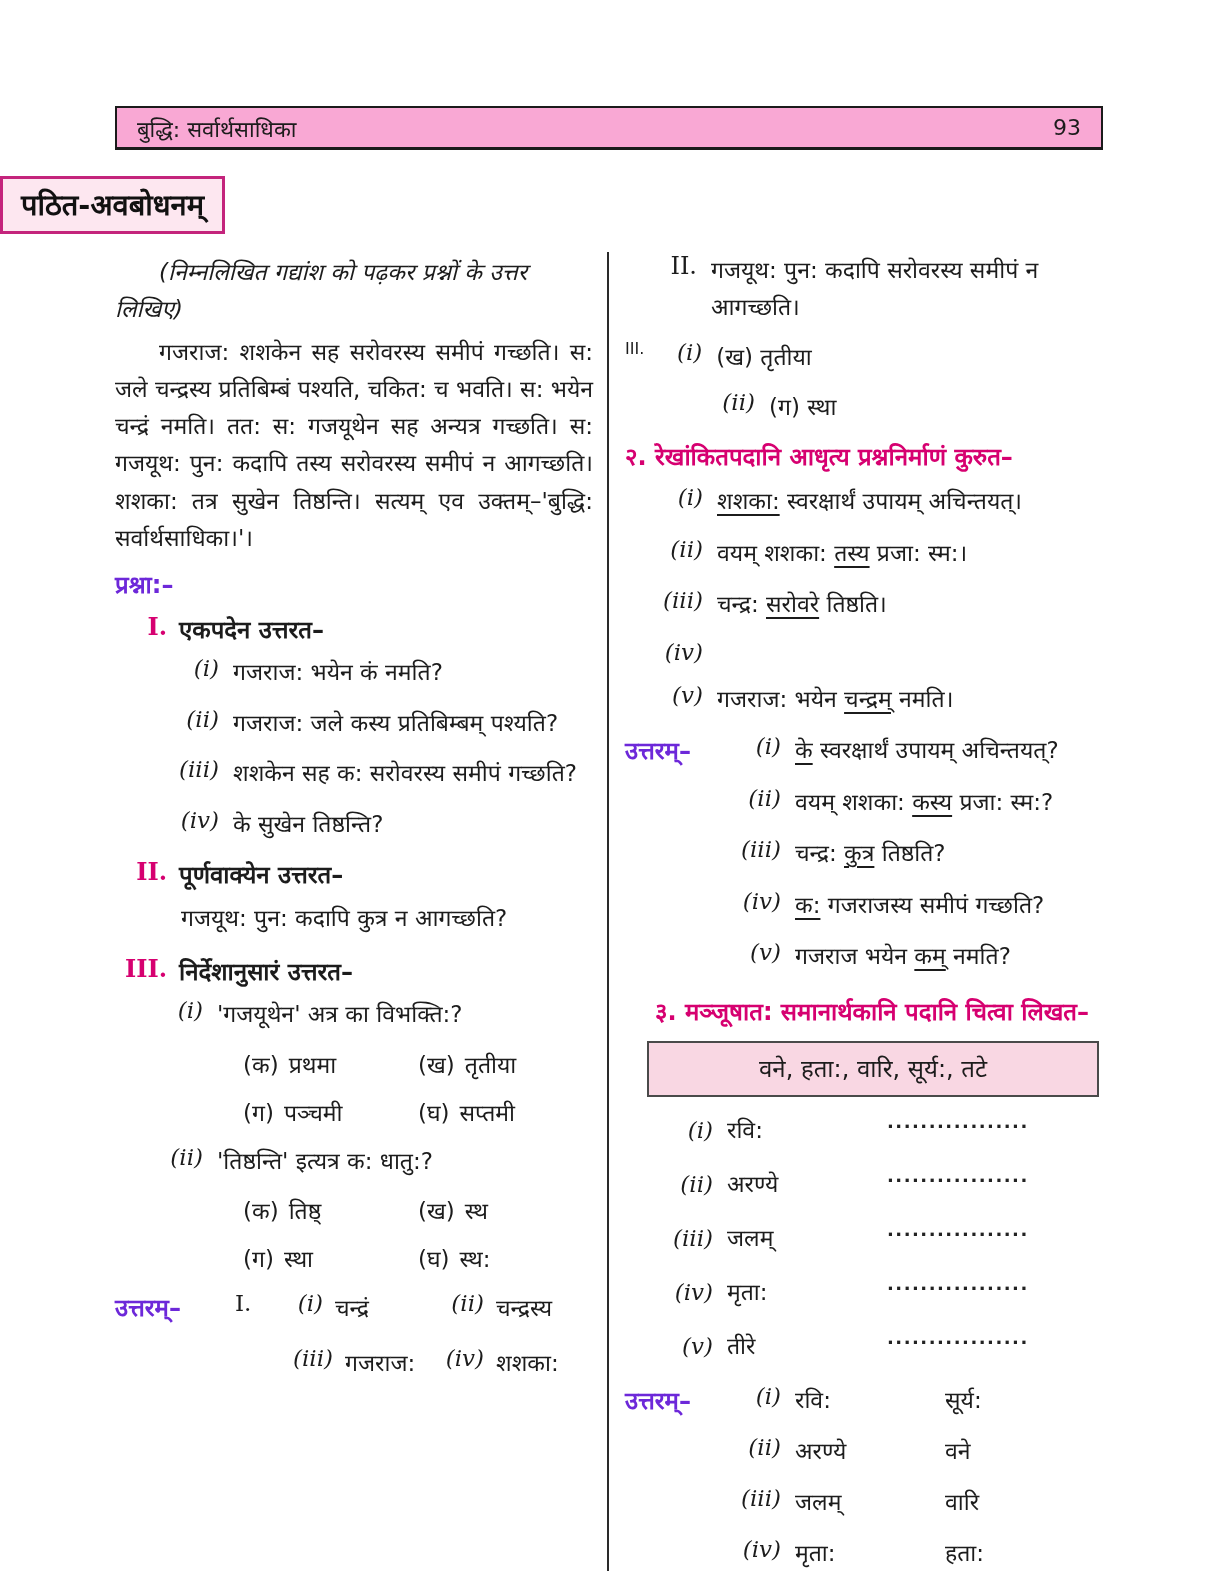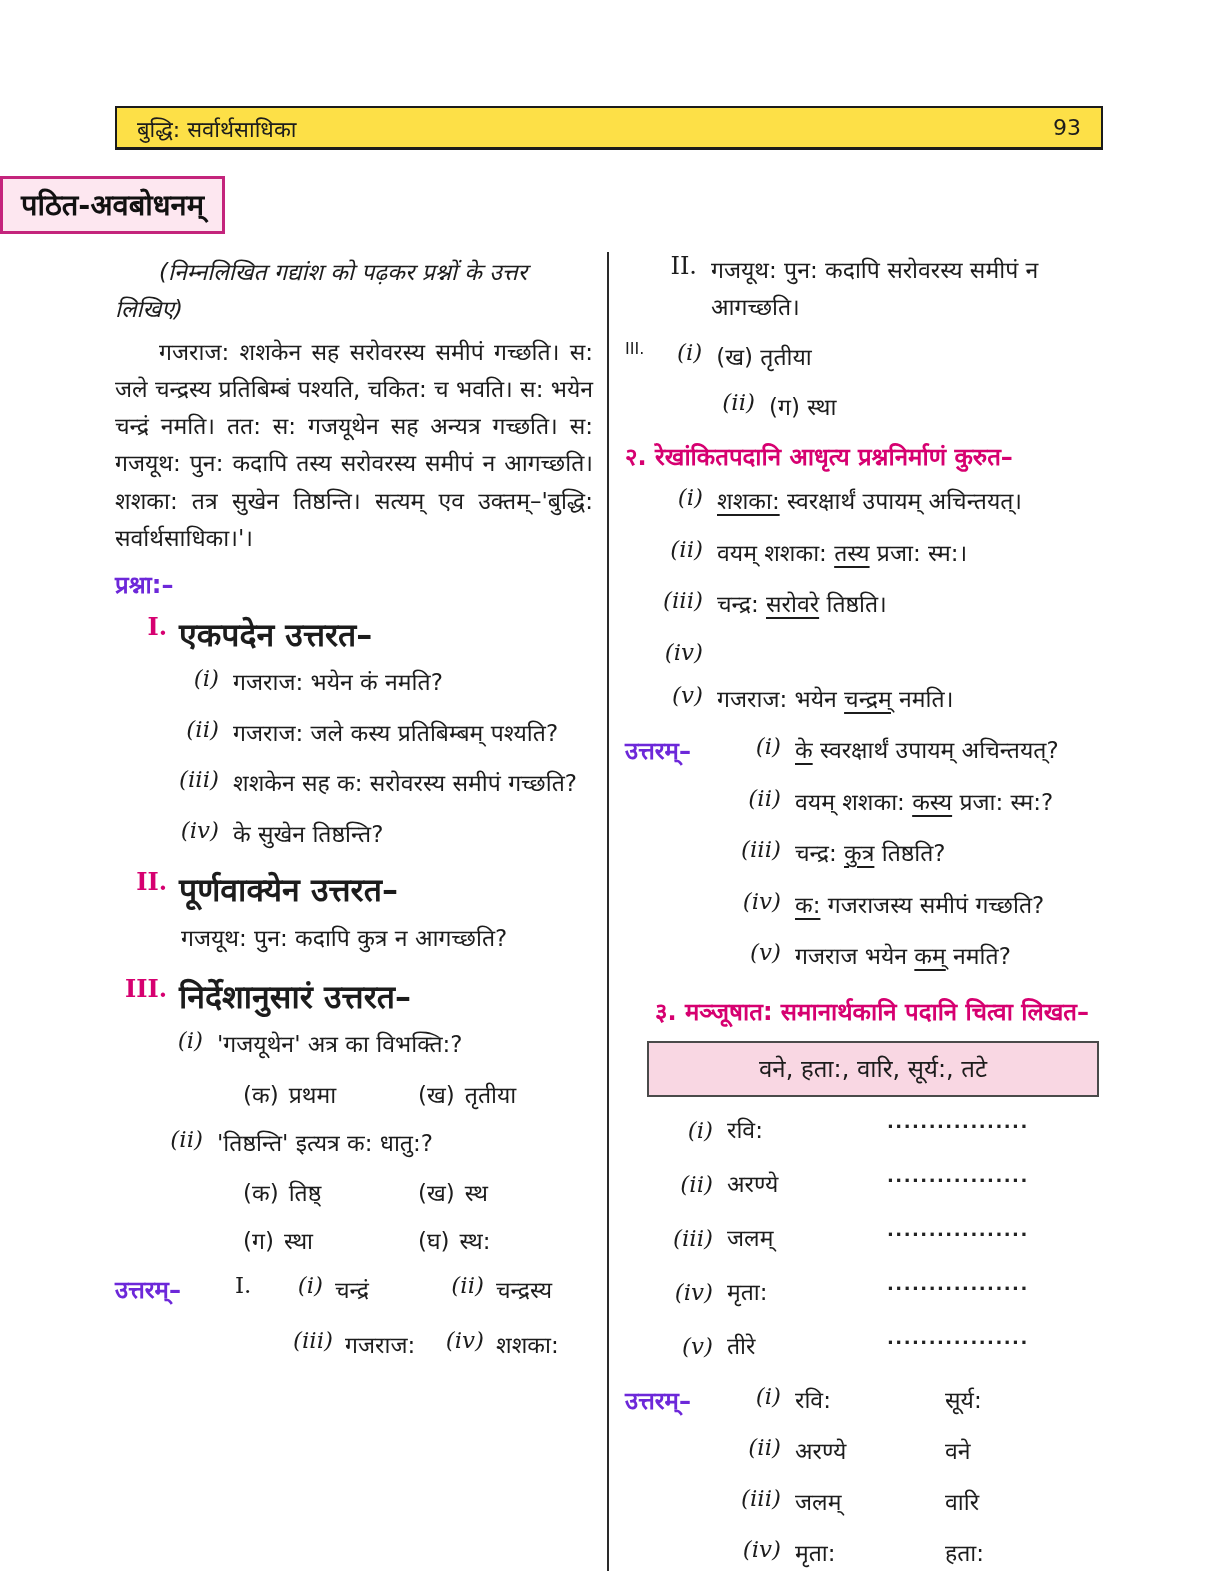--- a/index.html
+++ b/index.html
@@ -4,21 +4,21 @@
 <style>
   html,body { margin:0; padding:0; background:#ffffff; }
   .page {
     position:relative; width:1214px; height:1571px; background:#ffffff;
     font-family:"DejaVu Sans", sans-serif; color:#1c1c1c; overflow:hidden;
   }
 
   
   .header-bar {
     position:absolute; left:115px; top:106px; width:988px; height:44px;
-    background:#fde047; border:2px solid #1b1b1b; border-bottom-width:3px;
+    background:#f9a8d4; border:2px solid #1b1b1b; border-bottom-width:3px;
     box-sizing:border-box; display:flex; align-items:center; justify-content:space-between;
     padding:0 20px; font-size:22px;
   }
 
   
   .title-box-wrap { position:absolute; top:176px; left:0; width:100%; text-align:left; }
   .title-box {
     display:inline-block; background:#fde7f0; border:3px solid #c4247c;
     padding:5px 18px 8px 18px; font-size:29px; font-weight:bold; color:#111;
   }
@@ -38,21 +38,21 @@
   .hindi-note { font-size:23px; line-height:1.6; font-style:italic; text-indent:44px; margin:2px 0 6px 0; }
 
   .passage { font-size:23px; line-height:1.62; text-align:justify; text-indent:44px; margin:4px 0 10px 0; }
 
   .label-mag { font-size:24px; font-weight:bold; color:#6d28d9; }
 
   
   .rn-row { display:flex; margin:12px 0 10px 0; }
   .rn-num { width:52px; text-align:right; margin-right:12px; font-weight:bold; font-family:"DejaVu Serif", serif; font-size:24px; }
   .rn-num.mag-n { color:#d60070; }
-  .rn-title { font-weight:bold; font-size:32px; }
+  .rn-title { font-weight:bold; font-size:24px; }
 
   
   .item-row { display:flex; margin:0 0 16px 0; }
   .item-row .mk {
     width:104px; min-width:104px; text-align:right; margin-right:14px;
     font-family:"DejaVu Serif", serif; font-style:italic; font-size:23px;
   }
   .item-row .itext { font-size:23px; line-height:1.5; }
 
   u, .ul { text-decoration:underline; text-decoration-thickness:1.5px; text-underline-offset:5px; }
@@ -169,20 +169,24 @@
       </div>
 
       <div class="item-row" style="margin-left:0;">
         <span class="mk" style="width:88px;min-width:88px;">(i)</span>
         <span class="itext">'गजयूथेन' अत्र का विभक्ति:?</span>
       </div>
       <div class="opt-grid">
         <div class="opt-row">
           <span class="opt-cell"><span class="ok">(क)</span><span>प्रथमा</span></span>
           <span class="opt-cell"><span class="ok">(ख)</span><span>तृतीया</span></span>
+        </div>
+        <div class="opt-row">
+          <span class="opt-cell"><span class="ok">(ग)</span><span>पञ्चमी</span></span>
+          <span class="opt-cell"><span class="ok">(घ)</span><span>सप्तमी</span></span>
         </div>
       </div>
 
       <div class="item-row" style="margin-left:0;">
         <span class="mk" style="width:88px;min-width:88px;">(ii)</span>
         <span class="itext">'तिष्ठन्ति' इत्यत्र क: धातु:?</span>
       </div>
       <div class="opt-grid">
         <div class="opt-row">
           <span class="opt-cell"><span class="ok">(क)</span><span>तिष्ठ्</span></span>

